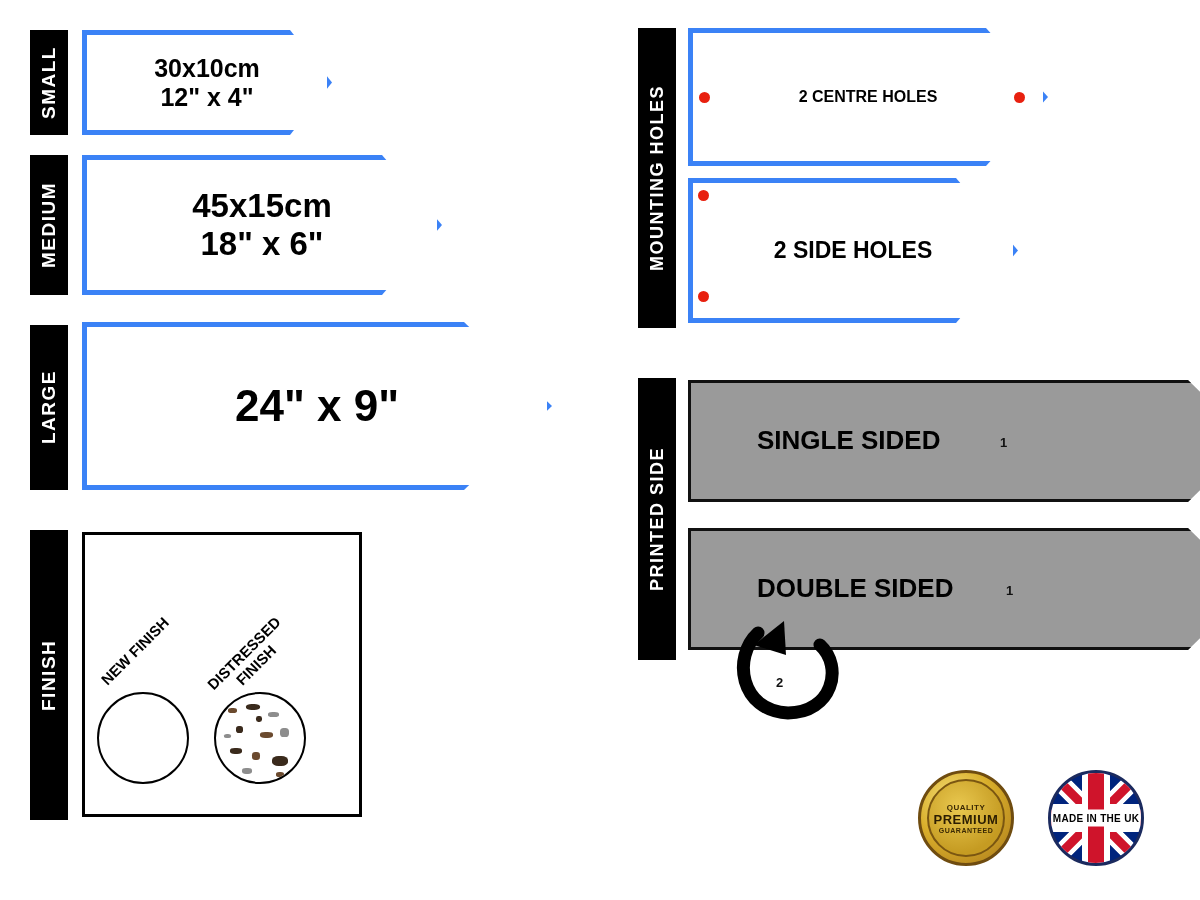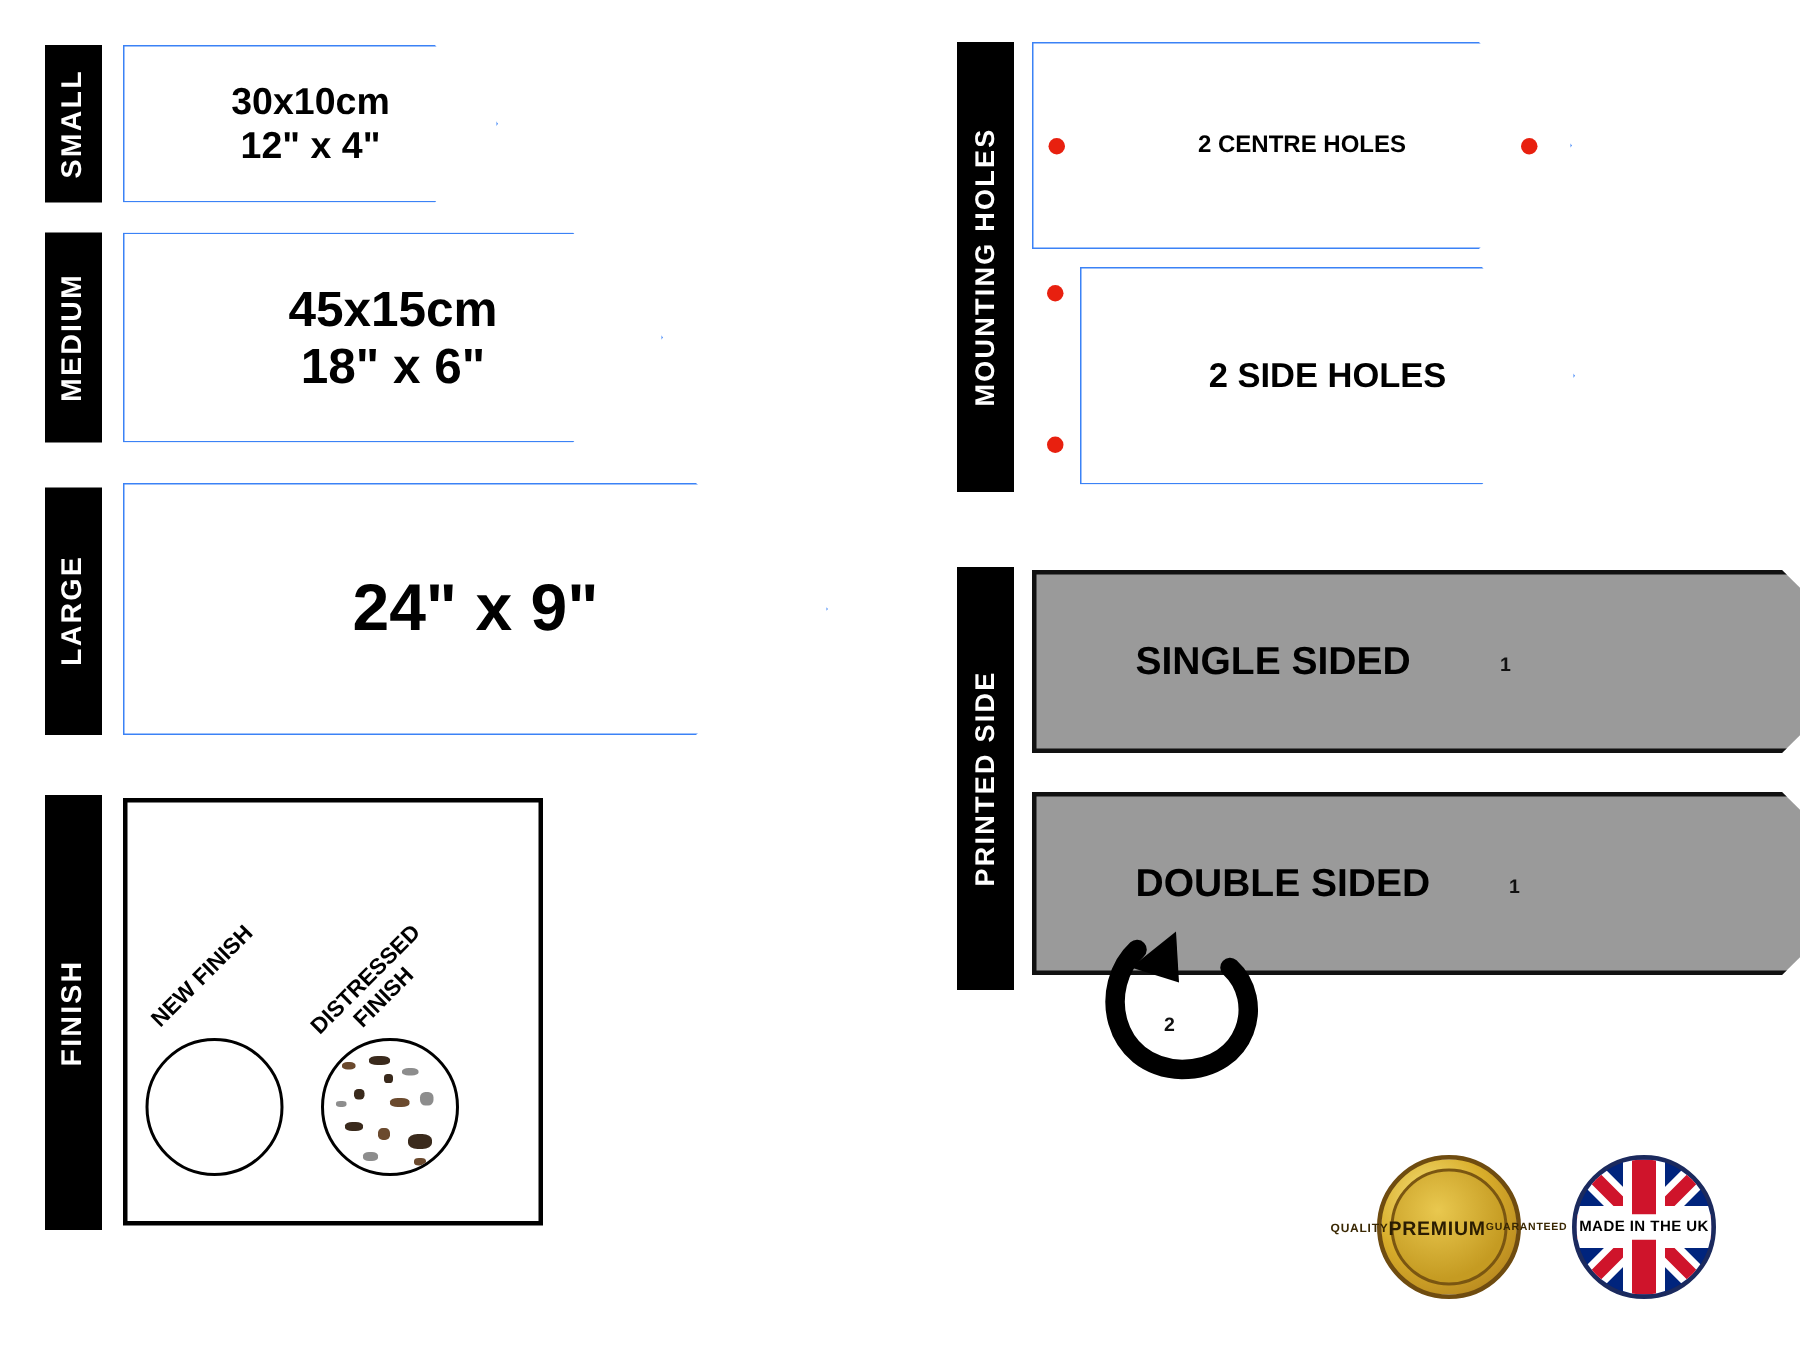--- a/index.html
+++ b/index.html
@@ -35,21 +35,21 @@
   .arrow {
     position: absolute;
     box-sizing: border-box;
     display: flex;
     align-items: center;
     justify-content: center;
     text-align: center;
     font-weight: bold;
     color: #000000;
     background: #ffffff;
-    border: 1px solid #3b82f6;
+    border: 5px solid #3b82f6;
     line-height: 1.15;
   }
   .arrow.grey {
     background: #9a9a9a;
     border: 3px solid #111111;
   }
   .arrow .txt { padding: 0 6px; }
   .l1 { display: block; }
   .l2 { display: block; }
 
@@ -121,21 +121,21 @@
     border-radius: 50%;
     background: radial-gradient(circle at 35% 30%, #f5e07a 0%, #d9ae2b 45%, #a9781a 100%);
     border: 3px solid #6f4c10;
     box-sizing: border-box;
     display: flex; align-items: center; justify-content: center;
     flex-direction: column;
   }
   .badge-premium .inner {
     width: 74px; height: 74px; border-radius: 50%;
     border: 2px solid #7a5611;
-    display: flex; flex-direction: row;
+    display: flex; flex-direction: column;
     align-items: center; justify-content: center;
     background: radial-gradient(circle at 40% 35%, #e9c84f 0%, #c59b22 70%);
   }
   .badge-premium .qual { font-size: 8px; font-weight: bold; color: #3a2803; letter-spacing: .5px; }
   .badge-premium .prem { font-size: 13px; font-weight: bold; color: #2b1d02; letter-spacing: .5px; }
   .badge-premium .guar { font-size: 7px; font-weight: bold; color: #3a2803; letter-spacing: .5px; }
 
   .badge-uk {
     position: absolute;
     width: 96px; height: 96px;
@@ -238,21 +238,21 @@
 <div class="vlabel" style="left:638px; top:28px; width:38px; height:300px; font-size:18px;">
   <span>MOUNTING HOLES</span>
 </div>
 
 <div class="arrow pt-mh" style="left:688px; top:28px; width:360px; height:138px; font-size:16px;">
   <span class="txt">2 CENTRE HOLES</span>
 </div>
 <div class="hole" style="left:699px; top:92px;"></div>
 <div class="hole" style="left:1014px; top:92px;"></div>
 
-<div class="arrow pt-mh" style="left:688px; top:178px; width:330px; height:145px; font-size:23px;margin-left:32px;">
+<div class="arrow pt-mh" style="left:688px; top:178px; width:330px; height:145px; font-size:23px;">
   <span class="txt">2 SIDE HOLES</span>
 </div>
 <div class="hole" style="left:698px; top:190px;"></div>
 <div class="hole" style="left:698px; top:291px;"></div>
 
 <div class="vlabel" style="left:638px; top:378px; width:38px; height:282px; font-size:18px;">
   <span>PRINTED SIDE</span>
 </div>
 
 <div class="arrow grey pt-ps" style="left:688px; top:380px; width:562px; height:122px; font-size:26px; justify-content:flex-start; padding-left:60px;">

